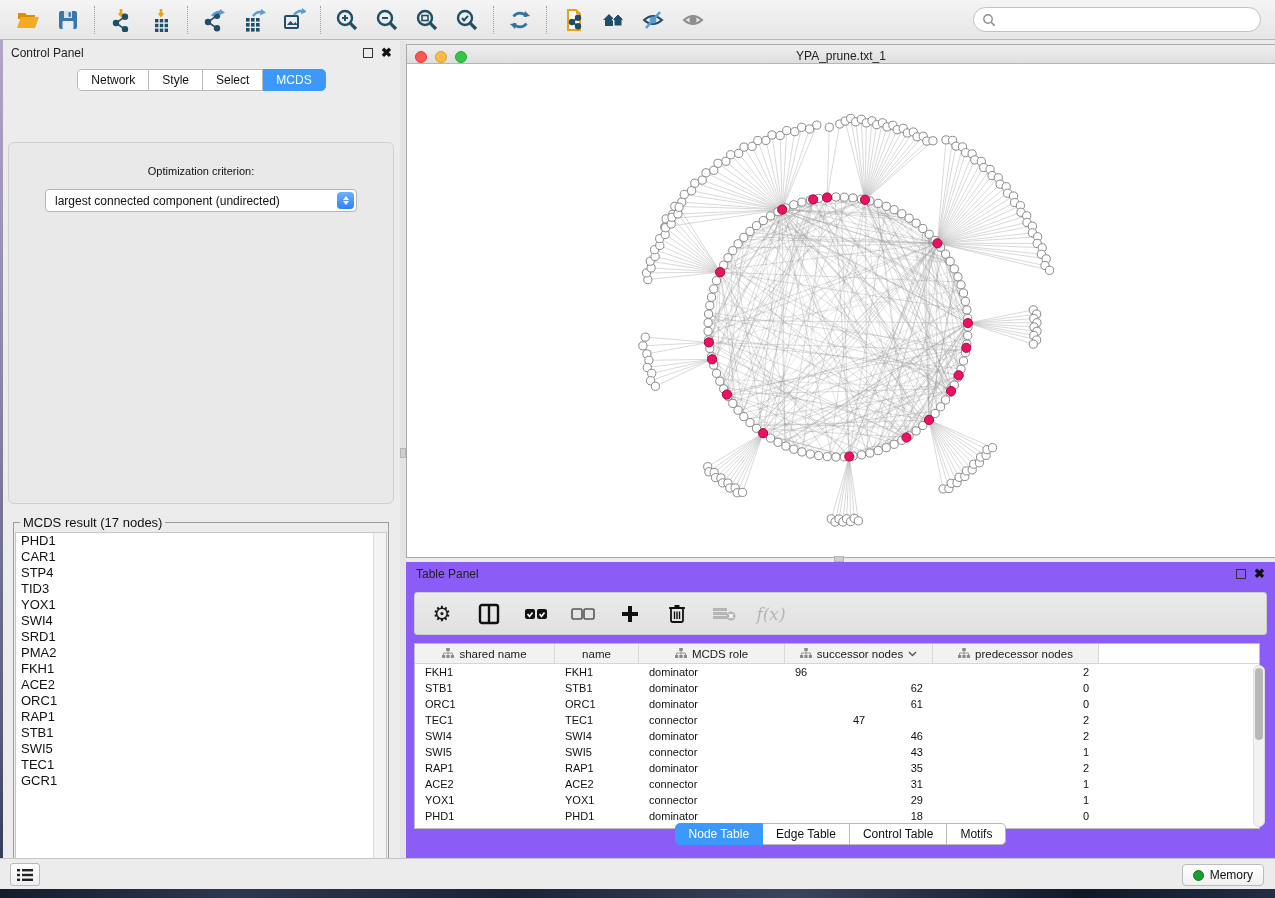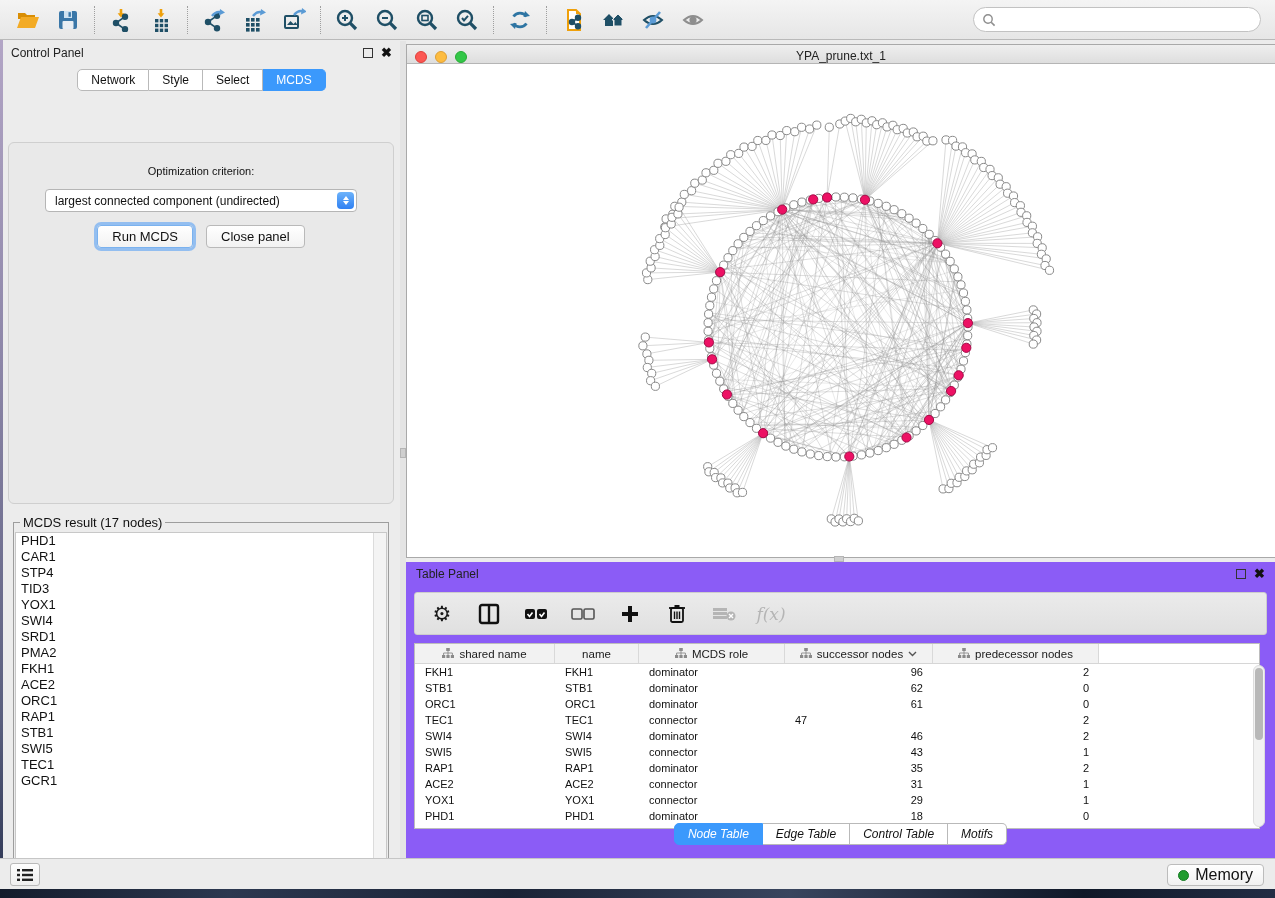--- a/index.html
+++ b/index.html
@@ -78,21 +78,21 @@
   .table-scrollbar { position:absolute; right:10px; top:103px; width:12px; height:162px; background:#f2f2f2; border:1px solid #ddd; border-radius:6px; }
   .table-thumb { position:absolute; left:1px; top:2px; width:8px; height:72px; background:#b8b8b8; border-radius:4px; }
 
   .tp-tabs { position:absolute; left:0; right:0; bottom:13px; display:flex; justify-content:center; }
   .tp-titlebar { height:24px; display:flex; align-items:center; padding:0 10px; font-size:12px; color:#222; }
   .tp-titlebar .win-btns { margin-left:auto; display:flex; gap:8px; align-items:center; }
 
   
   .status-bar { position:absolute; left:0; top:858px; width:1275px; height:31px; background:#ececec; border-top:1px solid #c6c6c6; z-index:4; }
   .list-btn { position:absolute; left:10px; top:4px; width:30px; height:23px; background:linear-gradient(#fdfdfd,#efefef); border:1px solid #b9b9b9; border-radius:3px; display:flex; align-items:center; justify-content:center; }
-  .memory-btn { position:absolute; right:11px; top:5px; height:22px; background:linear-gradient(#ffffff,#f1f1f1); border:1px solid #bcbcbc; border-radius:4px; display:flex; align-items:center; gap:6px; padding:0 10px; font-size:16px; color:#111; }
+  .memory-btn { position:absolute; right:11px; top:5px; height:22px; background:linear-gradient(#ffffff,#f1f1f1); border:1px solid #bcbcbc; border-radius:4px; display:flex; align-items:center; gap:6px; padding:0 10px; font-size:12px; color:#111; }
   .mem-dot { width:11px; height:11px; border-radius:50%; background:#1f9c2e; border:1px solid #157a22; }
 
   .hier-icon svg, .sort-chev svg { display:block; }
 </style>
 </head>
 <body>
 
 <div class="wp-left"></div>
 <div class="wp-bottom"></div>
 
@@ -294,24 +294,20 @@
     </div>
   <div style="position:relative;height:760px;">
     <div class="mcds-box">
       <div class="opt-label">Optimization criterion:</div>
       <div class="criterion-select">
         <span>largest connected component (undirected)</span>
         <span class="sel-stepper">
             <span class="tri-up"></span>
             <span class="tri-dn"></span>
           </span>
-      </div>
-      <div class="btn-row">
-        <button class="mac-btn focused">Run MCDS</button>
-        <button class="mac-btn">Close panel</button>
       </div>
     </div>
     <fieldset class="result-fieldset">
       <legend>MCDS result (17 nodes)</legend>
       <div class="result-list">
         <div id="result-items">
             <div class="result-item">PHD1</div>
             <div class="result-item">CAR1</div>
             <div class="result-item">STP4</div>
             <div class="result-item">TID3</div>
@@ -1166,42 +1162,42 @@
           </span>
           <span>predecessor nodes</span>
         </div>
         <div class="nt-hcell" style="flex:1;border-right:none;background:#fff;"></div>
       </div>
     <div id="nt-body">
         <div class="nt-row">
           <div class="nt-cell" style="width:140px;">FKH1</div>
           <div class="nt-cell" style="width:84px;">FKH1</div>
           <div class="nt-cell" style="width:146px;">dominator</div>
-          <div class="nt-cell num" style="width:148px;text-align:right;">96</div>
+          <div class="nt-cell num" style="width:148px;text-align:left;">96</div>
           <div class="nt-cell num" style="width:166px;text-align:right;">2</div>
         </div>
         <div class="nt-row">
           <div class="nt-cell" style="width:140px;">STB1</div>
           <div class="nt-cell" style="width:84px;">STB1</div>
           <div class="nt-cell" style="width:146px;">dominator</div>
           <div class="nt-cell num" style="width:148px;text-align:right;">62</div>
           <div class="nt-cell num" style="width:166px;text-align:right;">0</div>
         </div>
         <div class="nt-row">
           <div class="nt-cell" style="width:140px;">ORC1</div>
           <div class="nt-cell" style="width:84px;">ORC1</div>
           <div class="nt-cell" style="width:146px;">dominator</div>
           <div class="nt-cell num" style="width:148px;text-align:right;">61</div>
           <div class="nt-cell num" style="width:166px;text-align:right;">0</div>
         </div>
         <div class="nt-row">
           <div class="nt-cell" style="width:140px;">TEC1</div>
           <div class="nt-cell" style="width:84px;">TEC1</div>
           <div class="nt-cell" style="width:146px;">connector</div>
-          <div class="nt-cell num" style="width:148px;text-align:left;">47</div>
+          <div class="nt-cell num" style="width:148px;text-align:center;">47</div>
           <div class="nt-cell num" style="width:166px;text-align:right;">2</div>
         </div>
         <div class="nt-row">
           <div class="nt-cell" style="width:140px;">SWI4</div>
           <div class="nt-cell" style="width:84px;">SWI4</div>
           <div class="nt-cell" style="width:146px;">dominator</div>
           <div class="nt-cell num" style="width:148px;text-align:right;">46</div>
           <div class="nt-cell num" style="width:166px;text-align:right;">2</div>
         </div>
         <div class="nt-row">
@@ -1237,21 +1233,21 @@
           <div class="nt-cell" style="width:84px;">PHD1</div>
           <div class="nt-cell" style="width:146px;">dominator</div>
           <div class="nt-cell num" style="width:148px;text-align:right;">18</div>
           <div class="nt-cell num" style="width:166px;text-align:right;">0</div>
         </div>
       </div>
   </div>
   <div class="table-scrollbar">
       <div class="table-thumb"></div>
     </div>
-  <div class="tp-tabs seg-tabs" id="tp-tabs" style="margin-top:0;font-style:italic;">
+  <div class="tp-tabs seg-tabs" id="tp-tabs" style="margin-top:0;">
       <div class="seg-tab active">Node Table</div>
       <div class="seg-tab">Edge Table</div>
       <div class="seg-tab">Control Table</div>
       <div class="seg-tab">Motifs</div>
     </div>
 </div>
 
 <div class="status-bar">
   <div class="list-btn">
     <svg width="16" height="14" viewBox="0 0 16 14">

